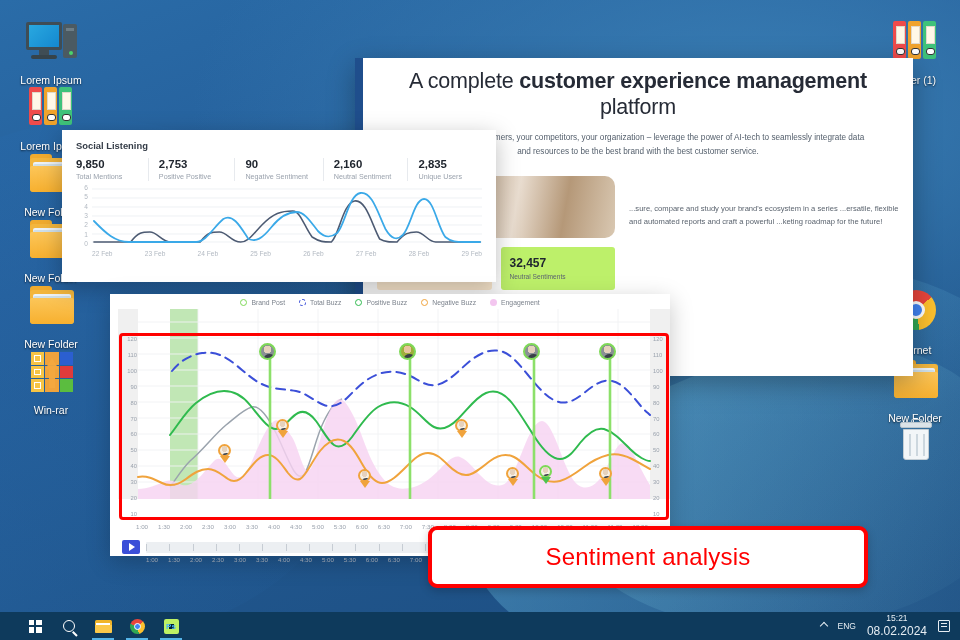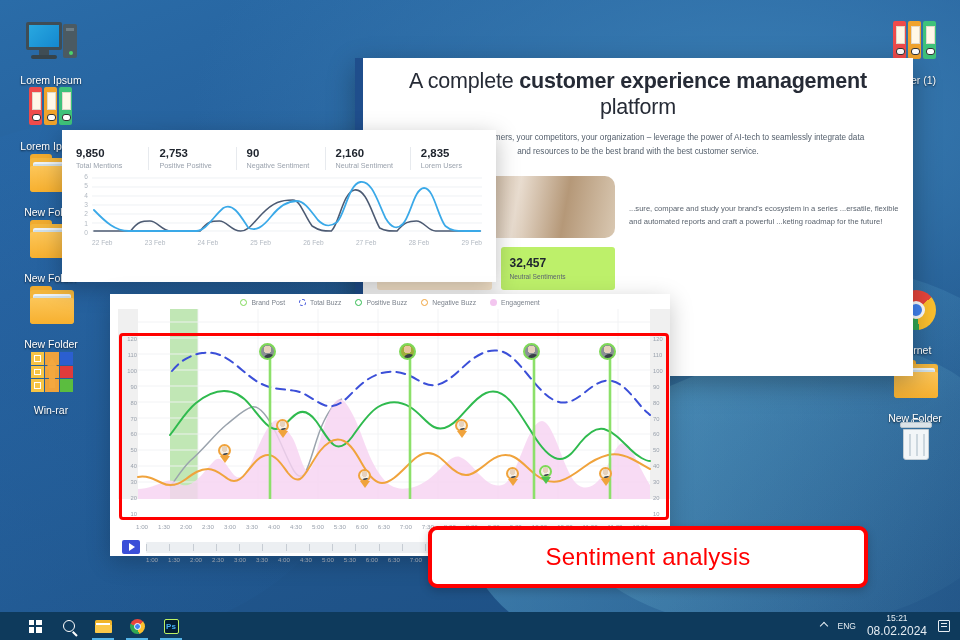--- a/index.html
+++ b/index.html
@@ -243,21 +243,21 @@
   .win-logo span { background:#fff; display:block; }
   .mag { width:12px; height:12px; border:1.6px solid #fff; border-radius:50%; position:relative; }
   .mag::after { content:""; position:absolute; right:-4px; bottom:-4px; width:6px; height:1.6px; background:#fff; transform:rotate(45deg); }
   .tb-folder { width:17px; height:13px; position:relative; }
   .tb-folder .bk { position:absolute; inset:0; background:#f0b429; border-radius:1.5px; }
   .tb-folder .wh { position:absolute; left:1.5px; top:3px; right:1.5px; height:4px; background:#fff; }
   .tb-folder .fr { position:absolute; left:0; bottom:0; right:0; height:8px; background:#fbc84a; border-radius:0 0 1.5px 1.5px; }
   .tb-chrome { width:15px; height:15px; border-radius:50%;
     background: conic-gradient(from -70deg, #e8453c 0deg 120deg, #fcc02e 120deg 240deg, #31a853 240deg 360deg); position:relative; }
   .tb-chrome::after { content:""; position:absolute; inset:4px; border-radius:50%; background:#4285f4; border:1.5px solid #fff; }
-  .ps { width:15px; height:15px; background:#021e33; border:1px solid #bef264; border-radius:2px;
+  .ps { width:15px; height:15px; background:#021e33; border:5px solid #bef264; border-radius:2px;
         display:flex; align-items:center; justify-content:center; font-size:8px; color:#45b0f5; font-weight:700; }
   #taskbar .right { margin-left:auto; display:flex; align-items:center; gap:11px; padding-right:10px; color:#e6edf3; font-size:8.5px; }
   .chev { width:6px; height:6px; border-left:1.3px solid #e6edf3; border-top:1.3px solid #e6edf3; transform:rotate(45deg); }
   .clock { text-align:center; line-height:1.25; }
   .clock .t { font-size:8.5px; } .clock .d { font-size:12px; }
   .tray-note { width:12px; height:12px; border:1.3px solid #e6edf3; border-radius:1px; position:relative; }
   .tray-note::after{ content:""; position:absolute; left:2px; top:2px; width:6px; height:1px; background:#e6edf3; box-shadow:0 3px 0 #e6edf3; }
 </style>
 </head>
 <body>
@@ -422,40 +422,41 @@
         </div>
       </div>
       <div class="panel-right">
         <p>...sure, compare and study your brand's ecosystem in a series ...ersatile, flexible and automated reports and craft a powerful ...keting roadmap for the future!</p>
       </div>
     </div>
   </div>
 </div>
 
 <div id="social-window">
+  <div class="sl-title">Social Listening</div>
   <div class="stats">
     <div class="stat" style="width:78px">
       <div class="v">9,850</div>
       <div class="k">Total Mentions</div>
     </div>
     <div class="stat" style="width:82px">
       <div class="v">2,753</div>
       <div class="k">Positive Positive</div>
     </div>
     <div class="stat" style="width:84px">
       <div class="v">90</div>
       <div class="k">Negative Sentiment</div>
     </div>
     <div class="stat" style="width:80px">
       <div class="v">2,160</div>
       <div class="k">Neutral Sentiment</div>
     </div>
     <div class="stat">
       <div class="v">2,835</div>
-      <div class="k">Lorem Users</div>
+      <div class="k">Unique Users</div>
     </div>
   </div>
 
   <div class="sl-chart">
     <div class="sl-ylabels" id="sl-yticks">
         <span style="top: 0px;">6</span>
         <span style="top: 9.33333px;">5</span>
         <span style="top: 18.6667px;">4</span>
         <span style="top: 28px;">3</span>
         <span style="top: 37.3333px;">2</span>

